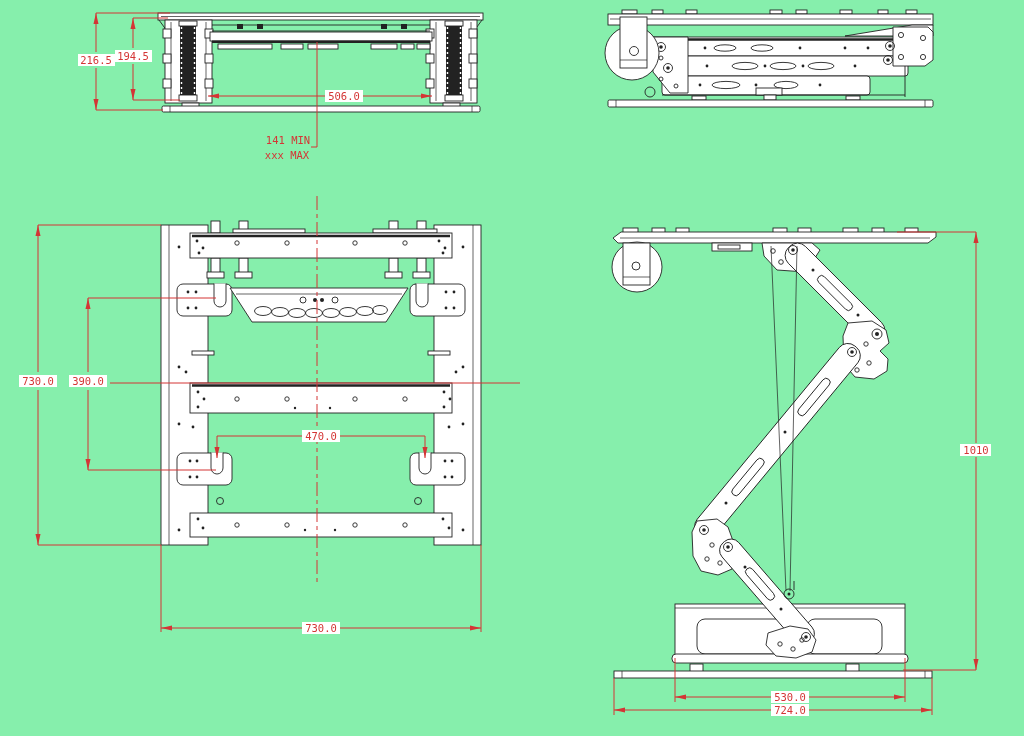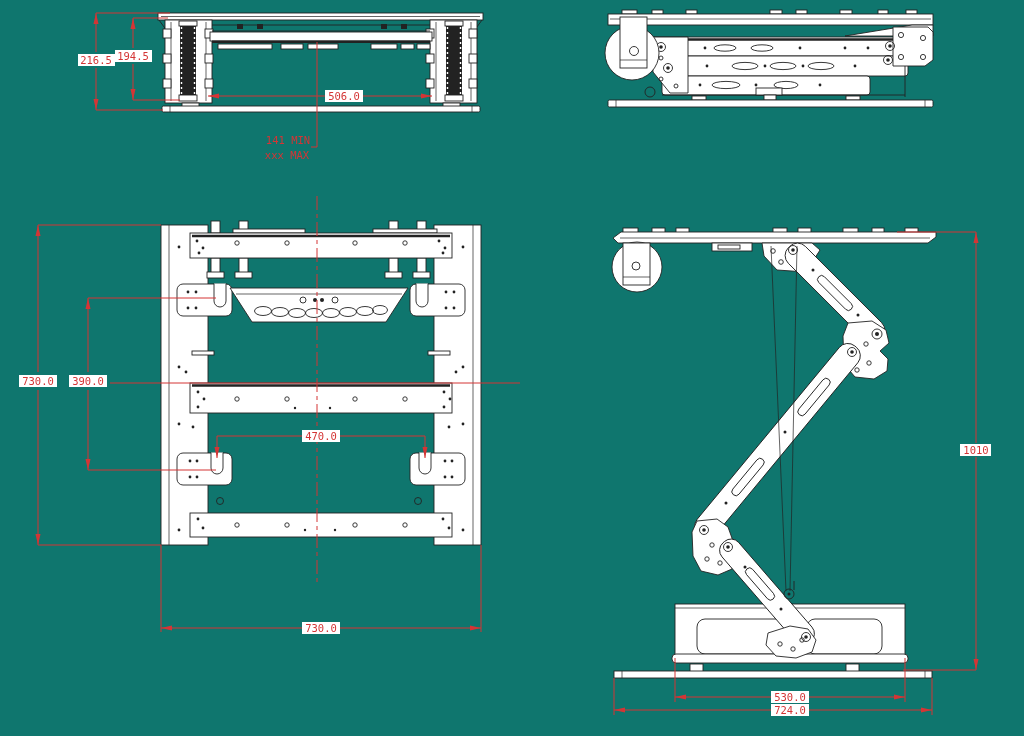--- a/index.html
+++ b/index.html
@@ -1,16 +1,16 @@
 <!DOCTYPE html>
 <html><head>
 <meta charset="utf-8">
 <style>
   html,body{margin:0;padding:0;background:#fff;}
-  .canvas{position:relative;width:1024px;height:736px;background:#0f766e;overflow:hidden;
+  .canvas{position:relative;width:1024px;height:736px;background:#86efac;overflow:hidden;
           font-family:"DejaVu Sans Mono", monospace;}
   svg{position:absolute;left:0;top:0;}
   .k {fill:none;stroke:#222;stroke-width:0.9;stroke-linejoin:miter;}
   .kf{fill:#fff;stroke:#222;stroke-width:0.9;stroke-linejoin:miter;}
   .kb{fill:#222;stroke:none;}
   .kt{fill:none;stroke:#222;stroke-width:2.4;}
   .thin{stroke-width:0.7;}
   .r {fill:none;stroke:#d43535;stroke-width:1;}
   .rc{fill:none;stroke:#d43535;stroke-width:1;}
   text.dim{fill:#d43535;font:10.5px "DejaVu Sans Mono", monospace;text-anchor:middle;}

